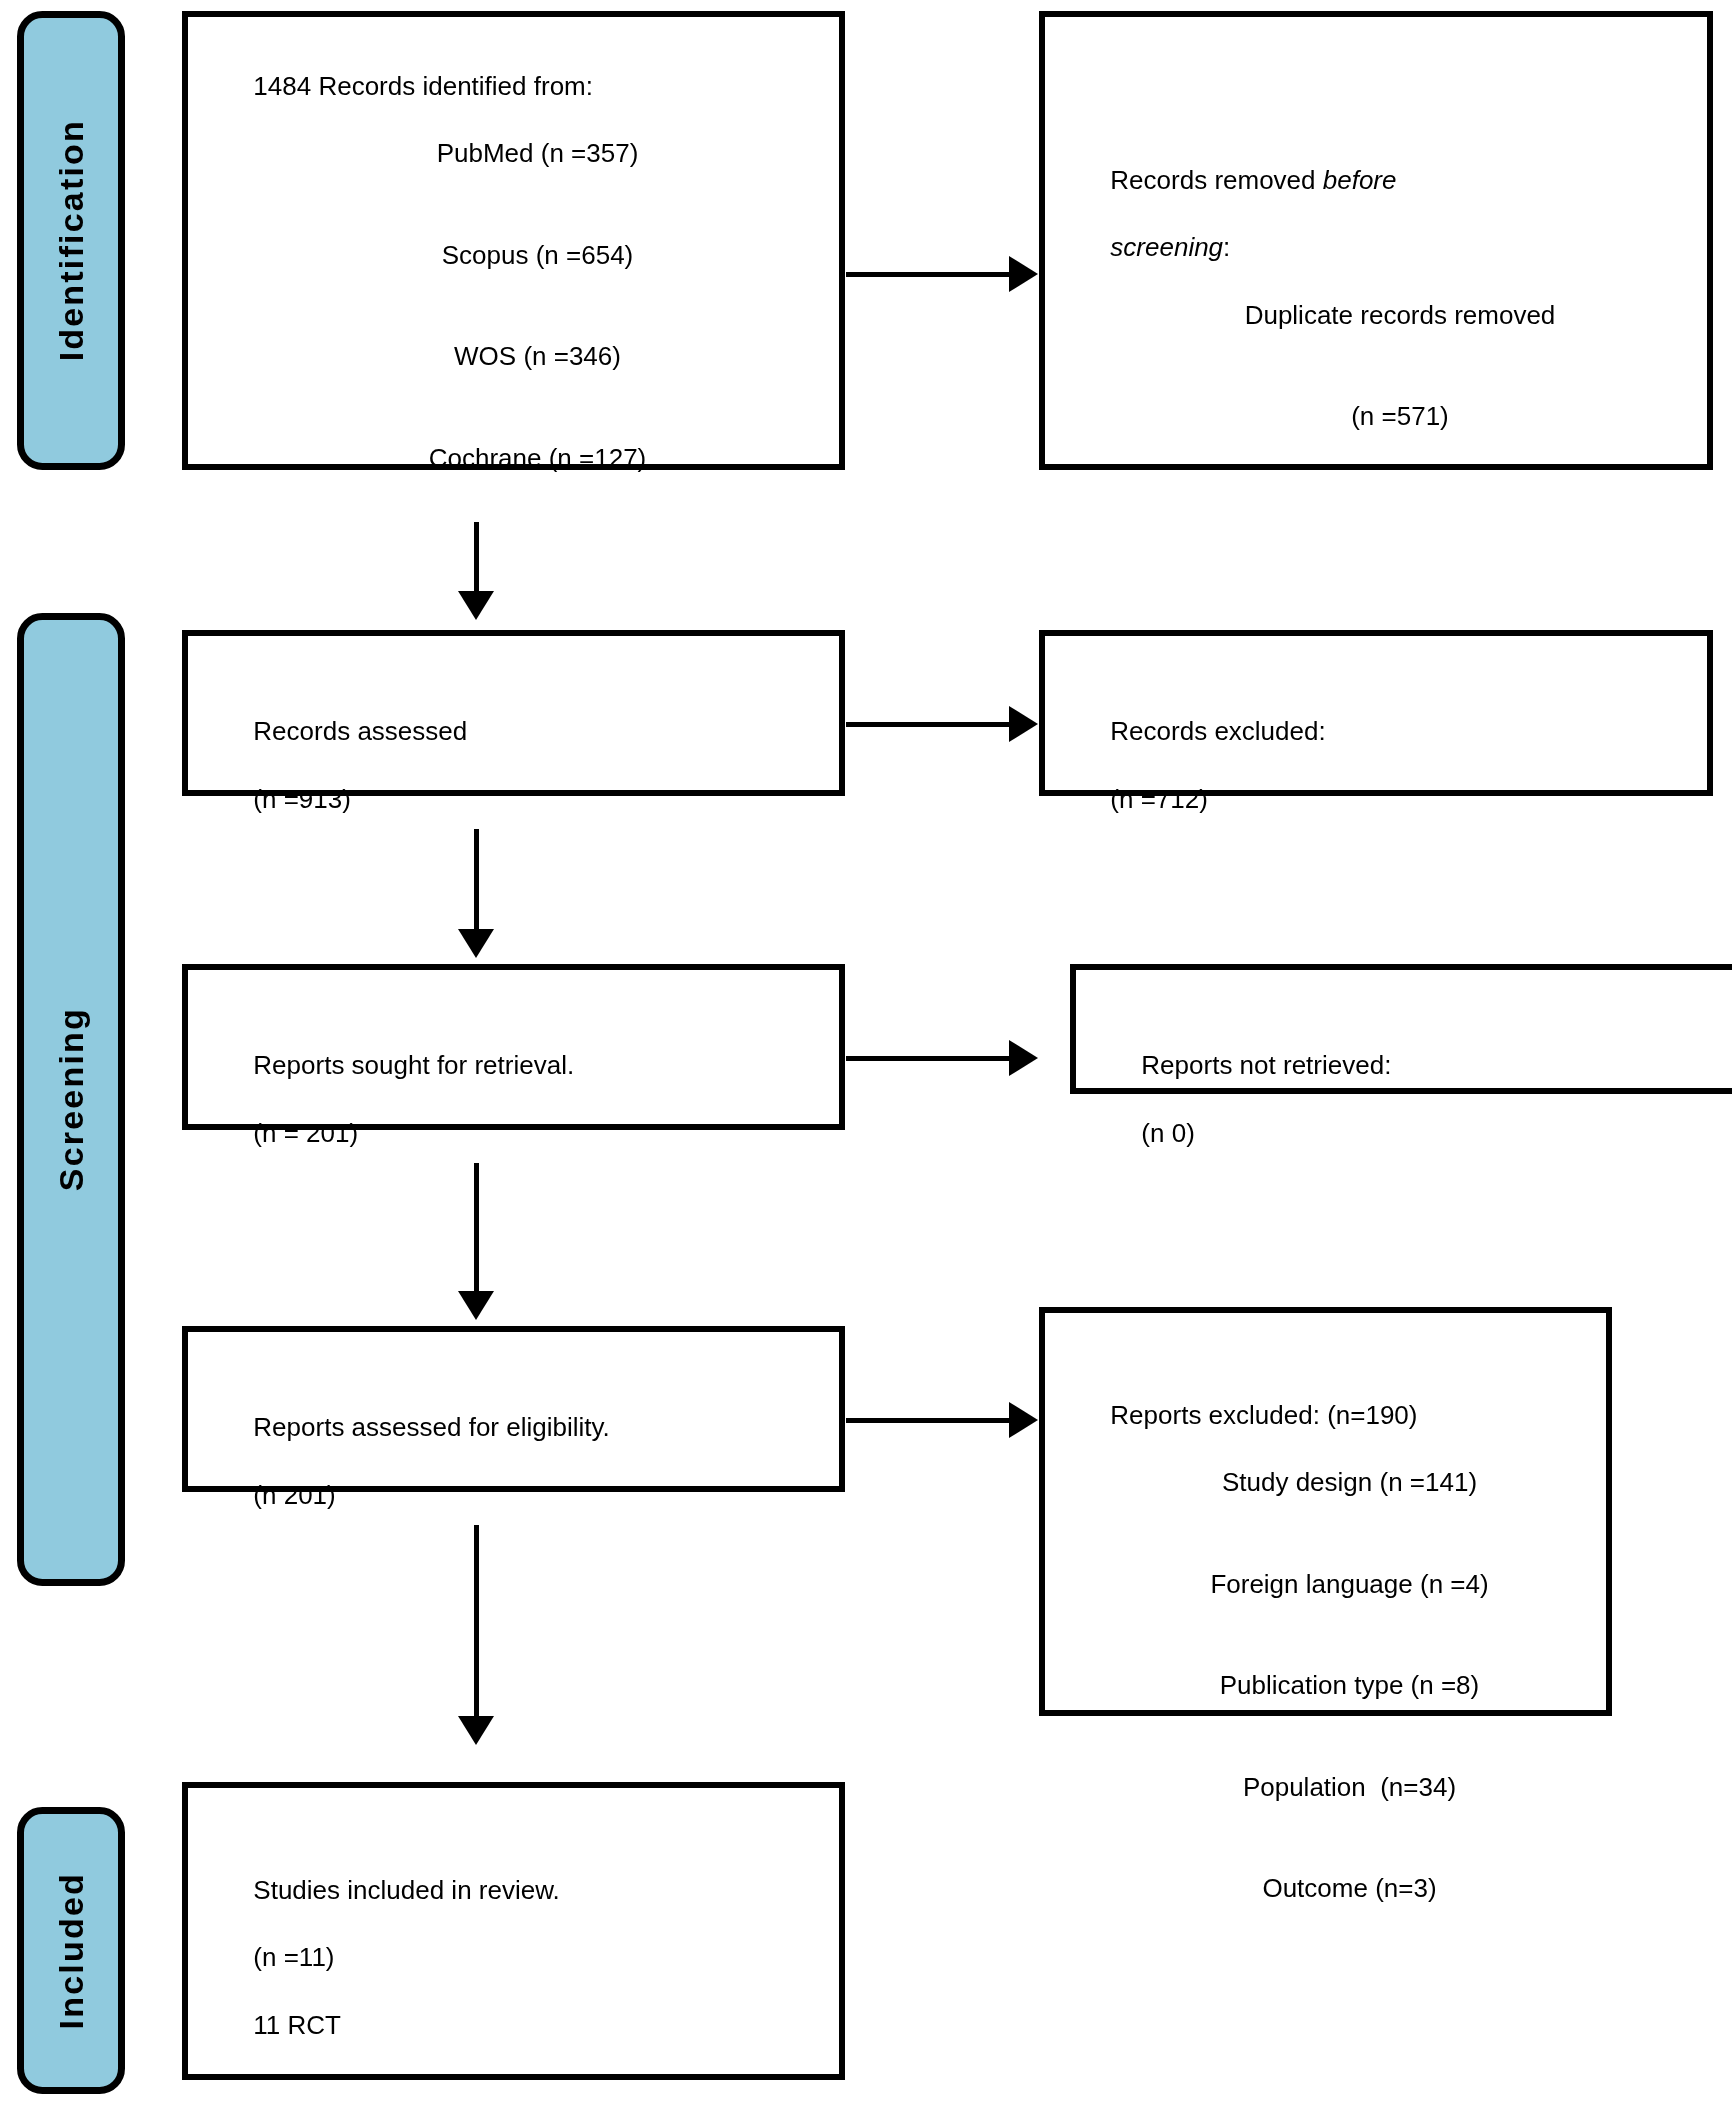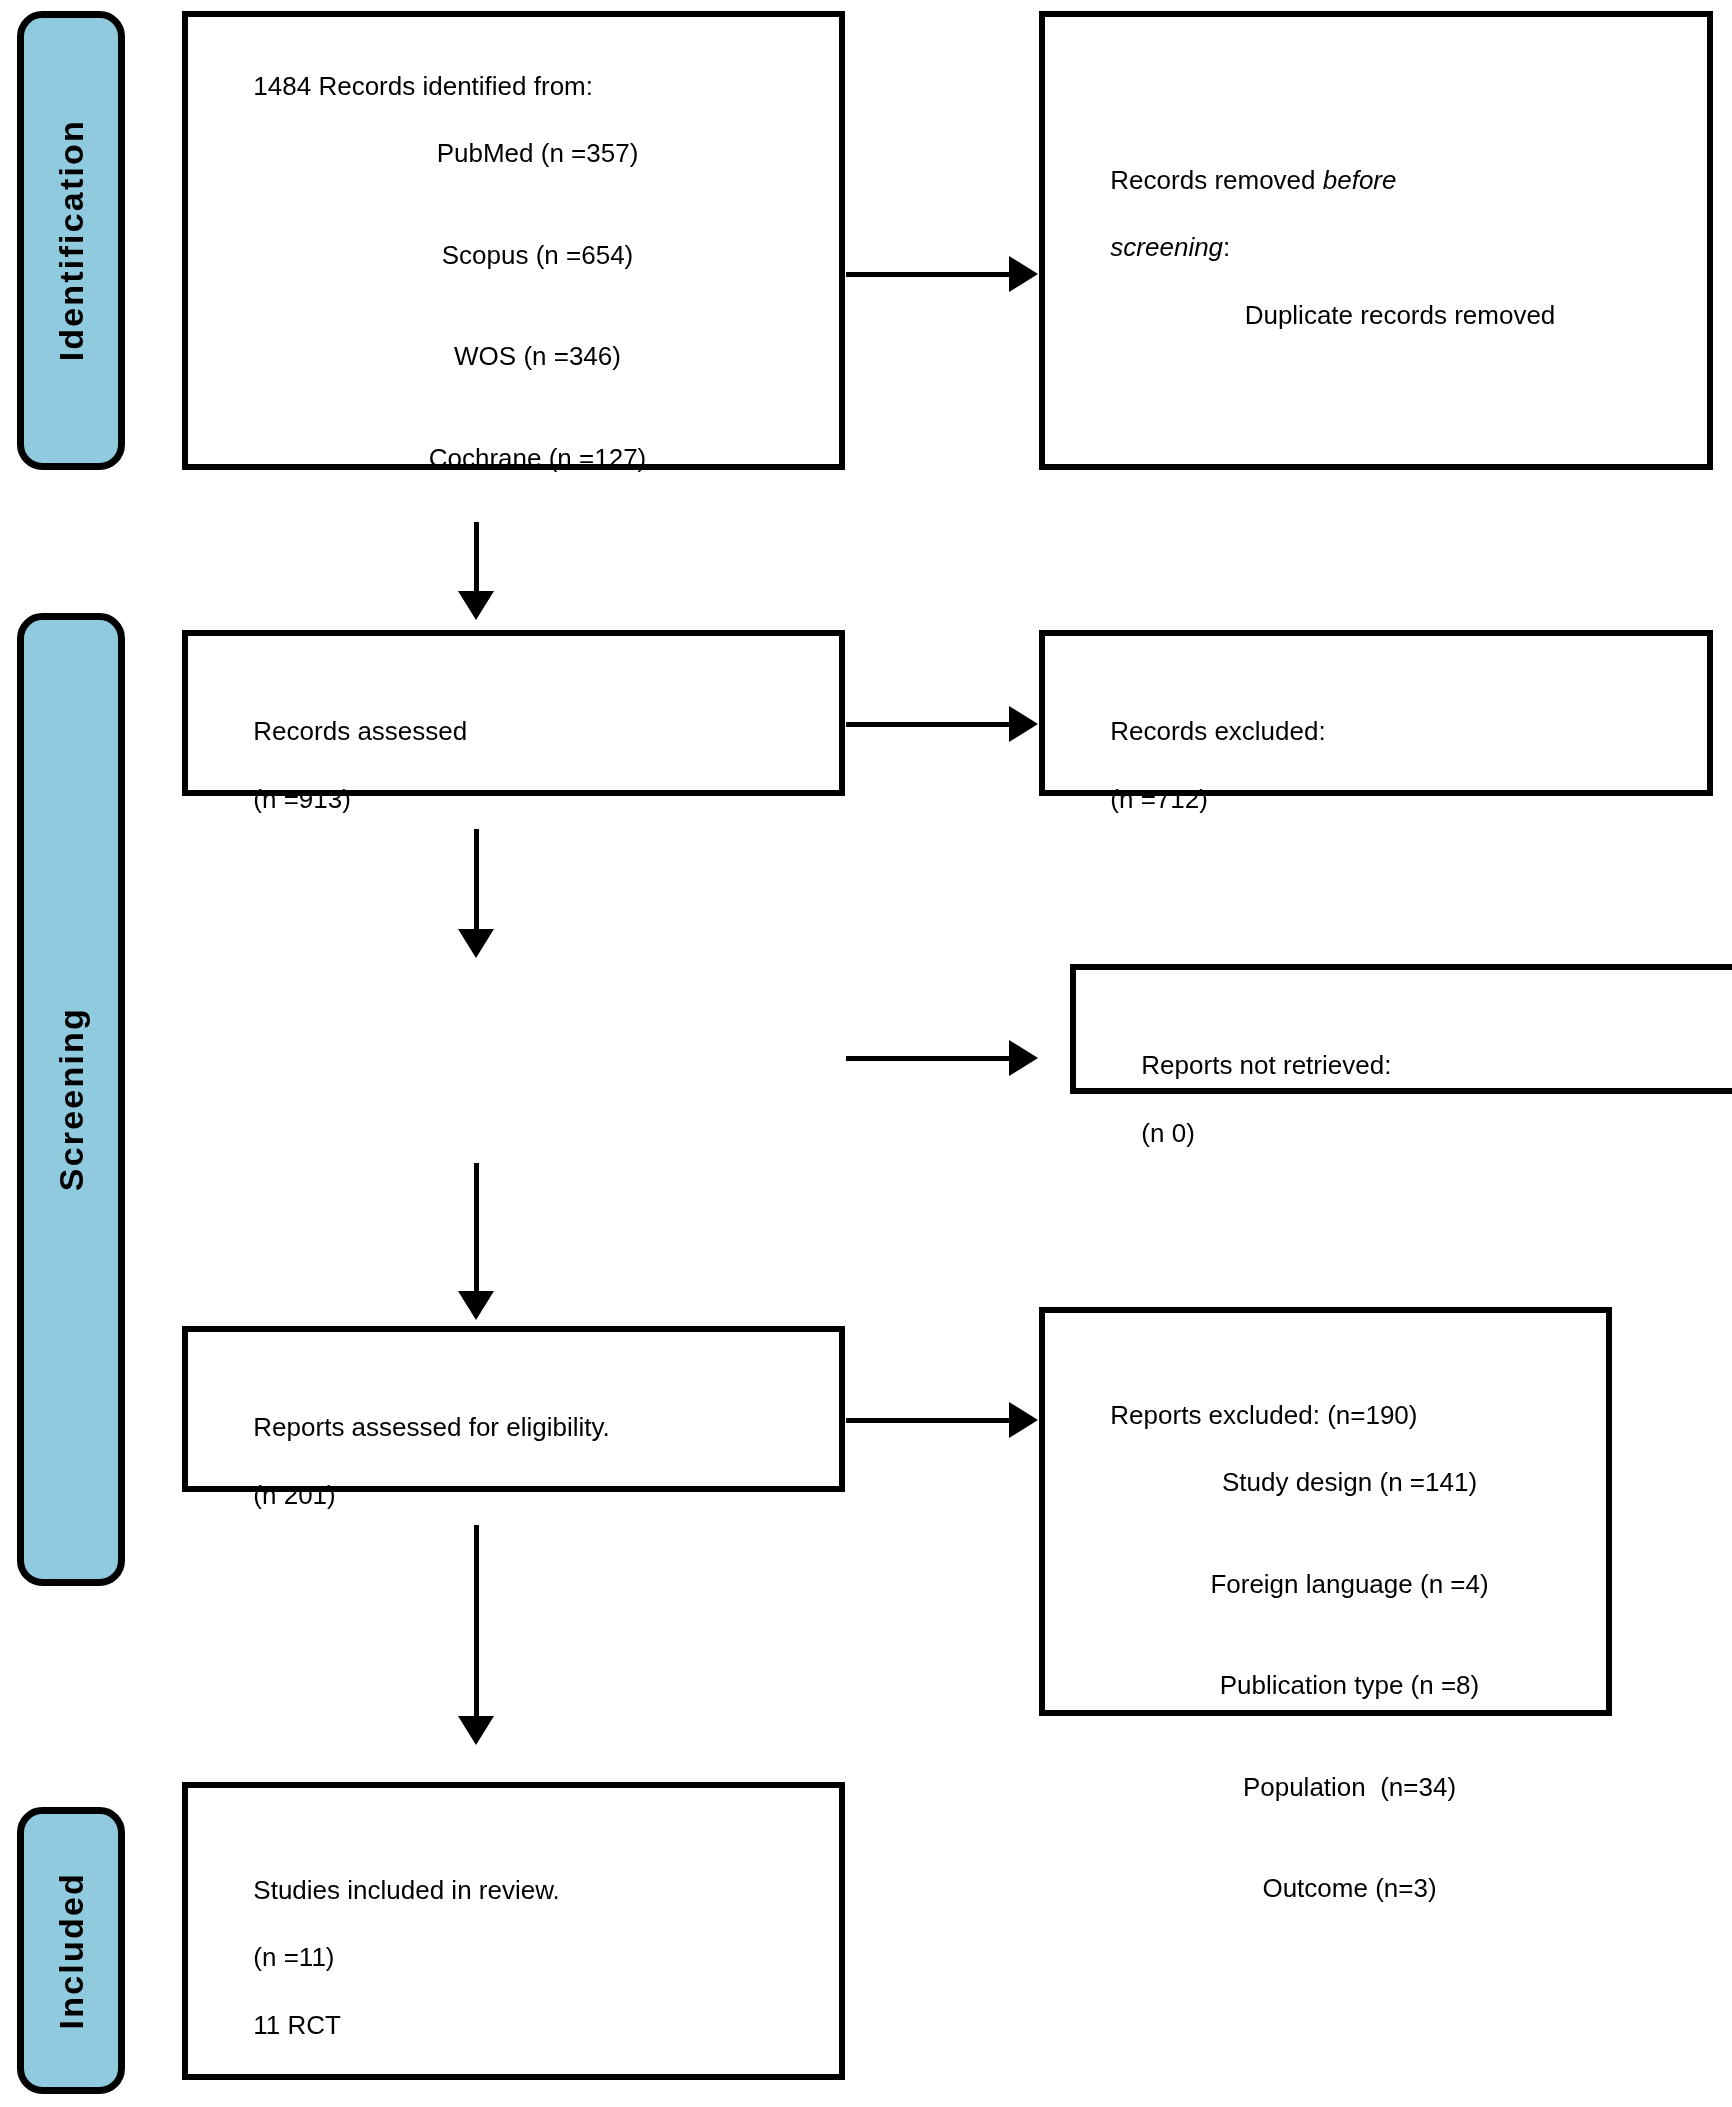--- a/index.html
+++ b/index.html
@@ -119,20 +119,21 @@
   </div>
 
   <div class="h-line" style="left:846px; top:272px; width:166px;"></div>
   <div class="h-head" style="left:1009px; top:256px;"></div>
 
   <div class="flow-box" style="left:1039px; top:11px; width:674px; height:459px;">
     <div class="box-text" style="padding-top:94px;">
       <span>Records removed </span><span class="ital">before</span><br>
       <span class="ital">screening</span><span>:</span>
       <span class="indent">Duplicate records removed</span>
+      <span class="indent">(n =571)</span>
     </div>
   </div>
 
   <div class="v-line" style="left:474px; top:522px; height:72px;"></div>
   <div class="v-head" style="left:458px; top:591px;"></div>
 
   <div class="flow-box" style="left:182px; top:630px; width:663px; height:166px;">
     <div class="box-text" style="padding-top:26.5px;">
       <span>Records assessed</span><br>
       <span>(n =913)</span>
@@ -145,20 +146,26 @@
   <div class="flow-box" style="left:1039px; top:630px; width:674px; height:166px;">
     <div class="box-text" style="padding-top:26.5px;">
       <span>Records excluded:</span><br>
       <span>(n =712)</span>
     </div>
   </div>
 
   <div class="v-line" style="left:474px; top:829px; height:102px;"></div>
   <div class="v-head" style="left:458px; top:929px;"></div>
 
+  <div class="flow-box" style="left:182px; top:964px; width:663px; height:166px;">
+    <div class="box-text" style="padding-top:26.5px;">
+      <span>Reports sought for retrieval.</span><br>
+      <span>(n = 201)</span>
+    </div>
+  </div>
 
   <div class="h-line" style="left:846px; top:1056px; width:166px;"></div>
   <div class="h-head" style="left:1009px; top:1040px;"></div>
 
   <div class="flow-box" style="left:1070px; top:964px; width:674px; height:130px;">
     <div class="box-text" style="padding-top:26.5px;">
       <span>Reports not retrieved:</span><br>
       <span>(n 0)</span>
     </div>
   </div>

